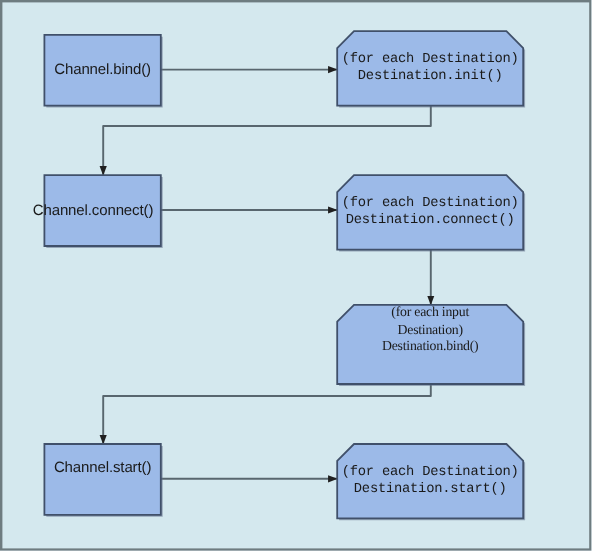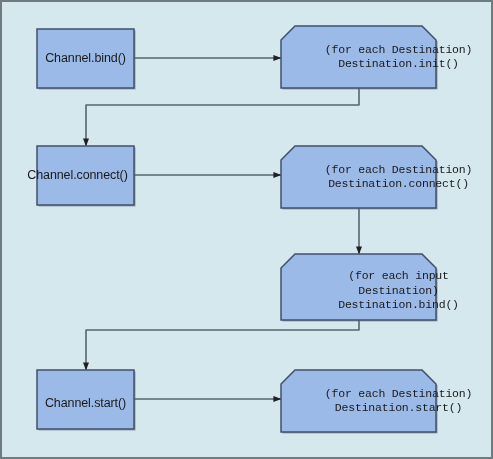--- a/index.html
+++ b/index.html
@@ -45,21 +45,20 @@
     font-size: 12.5px;
     line-height: 15px;
     letter-spacing: -0.1px;
   }
   .node-label.loop {
     font-family: "Liberation Mono", monospace;
     font-size: 11.5px;
     line-height: 14.5px;
     letter-spacing: -0.2px;
     white-space: pre-line;
-    padding-left: 40px;
   }
 </style>
 </head>
 <body>
 
 <div id="diagram-root">
   <div id="canvas-surface"></div>
   <svg id="flow-svg" viewBox="0 0 493 459" xmlns="http://www.w3.org/2000/svg">
     <defs>
       <marker id="arrowhead" markerWidth="9" markerHeight="9" refX="7.6" refY="3.6" orient="auto" markerUnits="userSpaceOnUse">
@@ -105,20 +104,20 @@
         </g>
       </g>
   </svg>
   <div id="label-layer">
       <div class="node-label process" style="left: 37px; top: 29px; width: 97px; height: 59px;">Channel.bind()</div>
       <div class="node-label loop" style="left: 281px; top: 26px; width: 155px; height: 62px;">(for each Destination)
 Destination.init()</div>
       <div class="node-label process" style="left: 37px; top: 146px; width: 81px; height: 59px;">Channel.connect()</div>
       <div class="node-label loop" style="left: 281px; top: 146px; width: 155px; height: 62px;">(for each Destination)
 Destination.connect()</div>
-      <div class="node-label loop" style="left: 281px; top: 258px; width: 155px; height: 66px;">(for each input
+      <div class="node-label loop" style="left: 281px; top: 242px; width: 155px; height: 66px; font-family: Liberation Serif, serif;">(for each input
 Destination)
 Destination.bind()</div>
-      <div class="node-label process" style="left: 37px; top: 370px; width: 97px; height: 66px;">Channel.start()</div>
+      <div class="node-label process" style="left: 37px; top: 356px; width: 97px; height: 66px;">Channel.start()</div>
       <div class="node-label loop" style="left: 281px; top: 370px; width: 155px; height: 62px;">(for each Destination)
 Destination.start()</div>
     </div>
 </div>
 
 </body></html>

